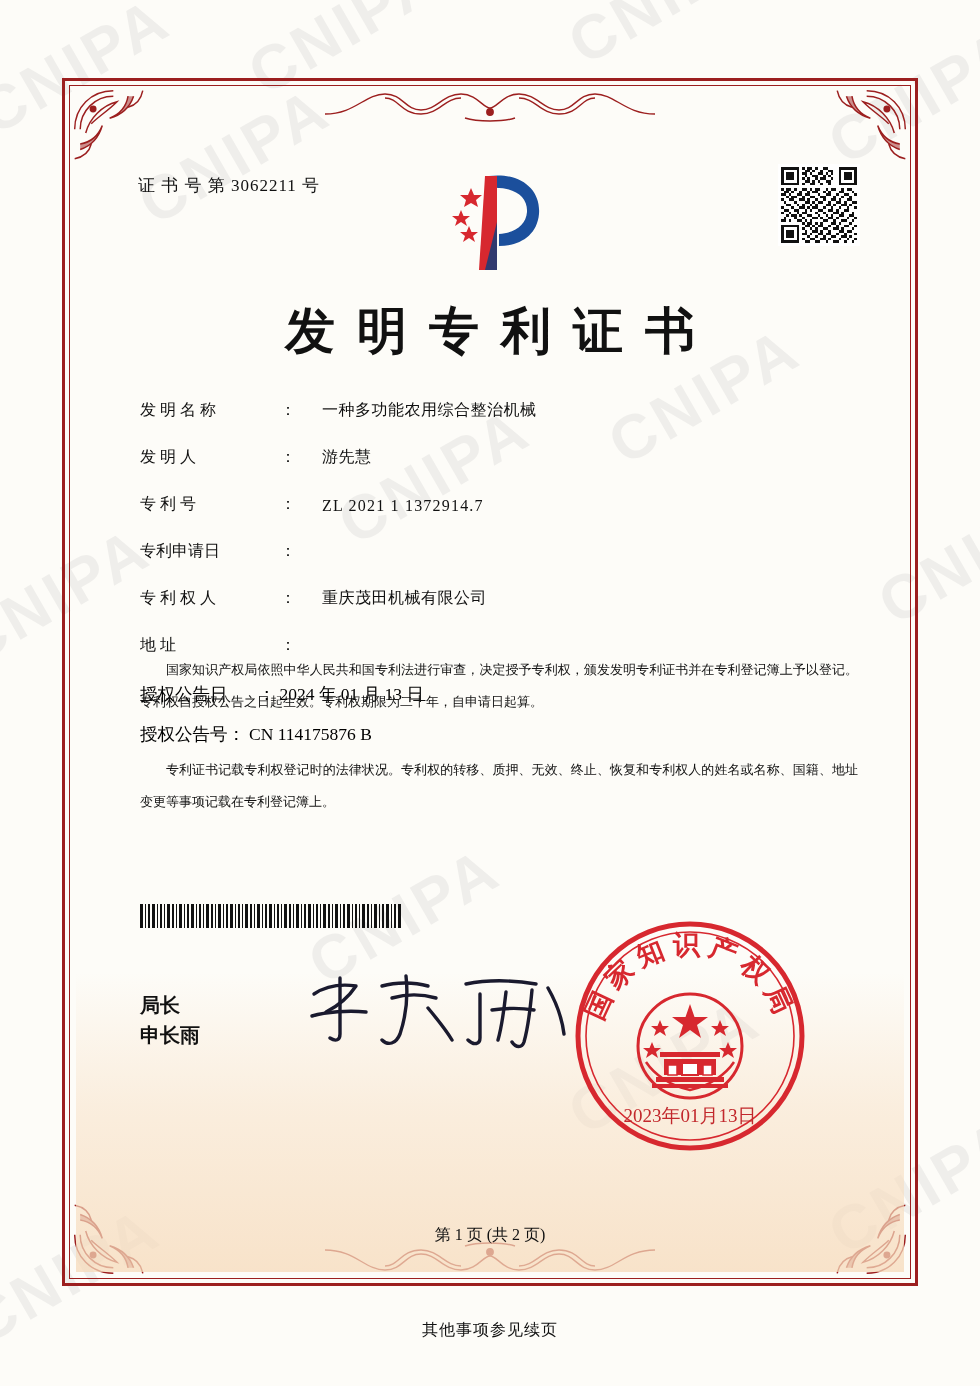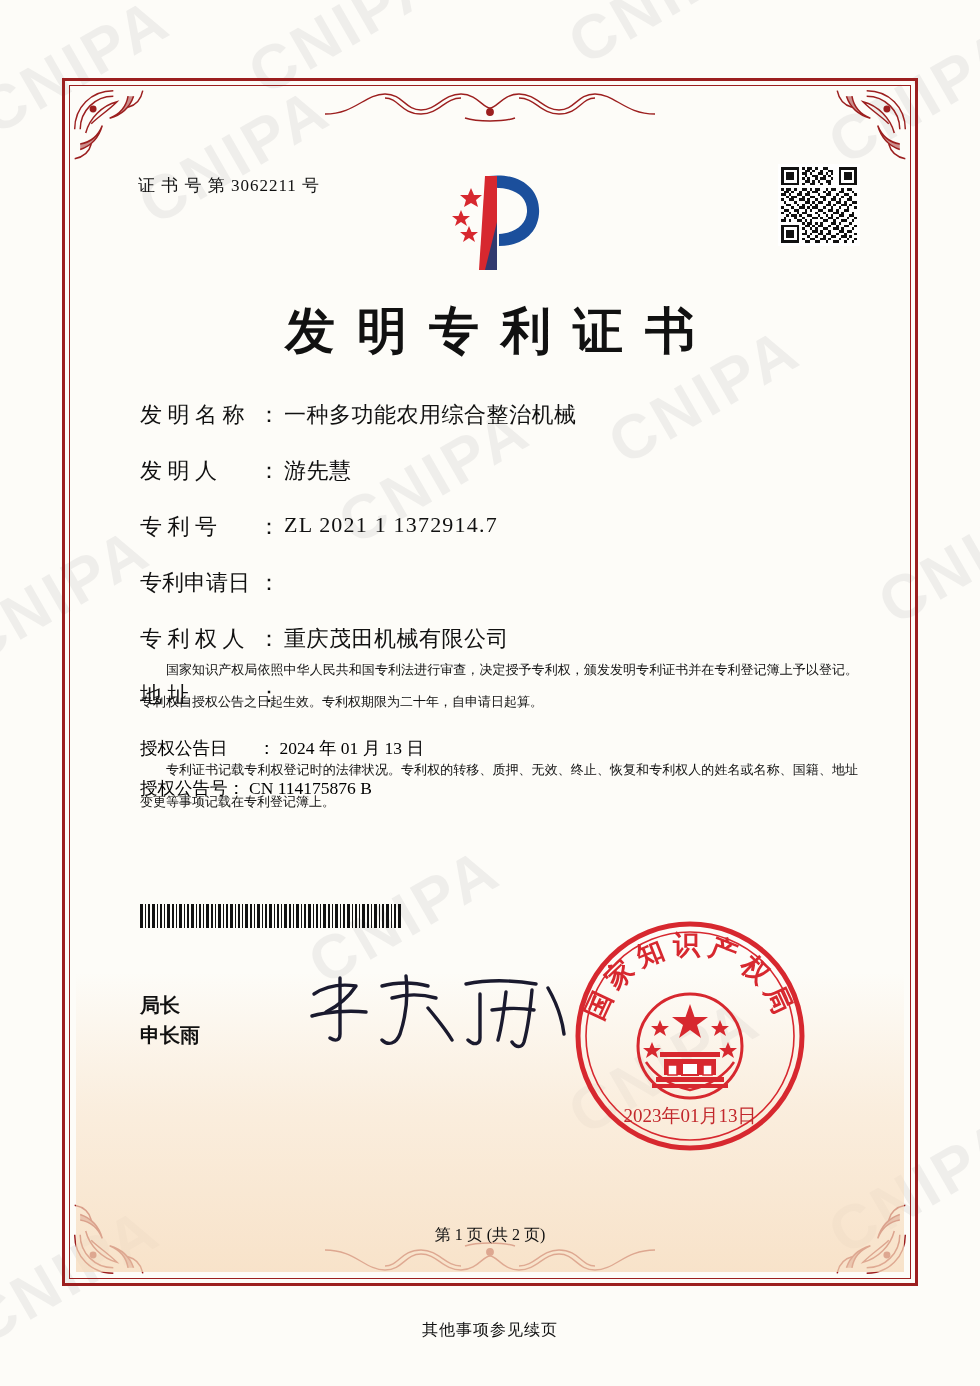--- a/index.html
+++ b/index.html
@@ -153,24 +153,25 @@
 
   
   .fields {
     position: absolute;
     left: 64px;
     right: 40px;
     top: 308px;
   }
   .frow {
     display: flex;
-    align-items: flex-start;
+    align-items: flex-end;
     margin-bottom: 26px;
-    font-size: 22px;
+    font-size: 16px;
     color: #111;
+    gap: 22px;
   }
   .flabel {
     width: 118px;
     flex: none;
     display: flex;
     justify-content: space-between;
     letter-spacing: 0;
   }
   .fcolon { flex: none; margin-right: 4px; }
   .fval { flex: 1; letter-spacing: 0.5px; }

